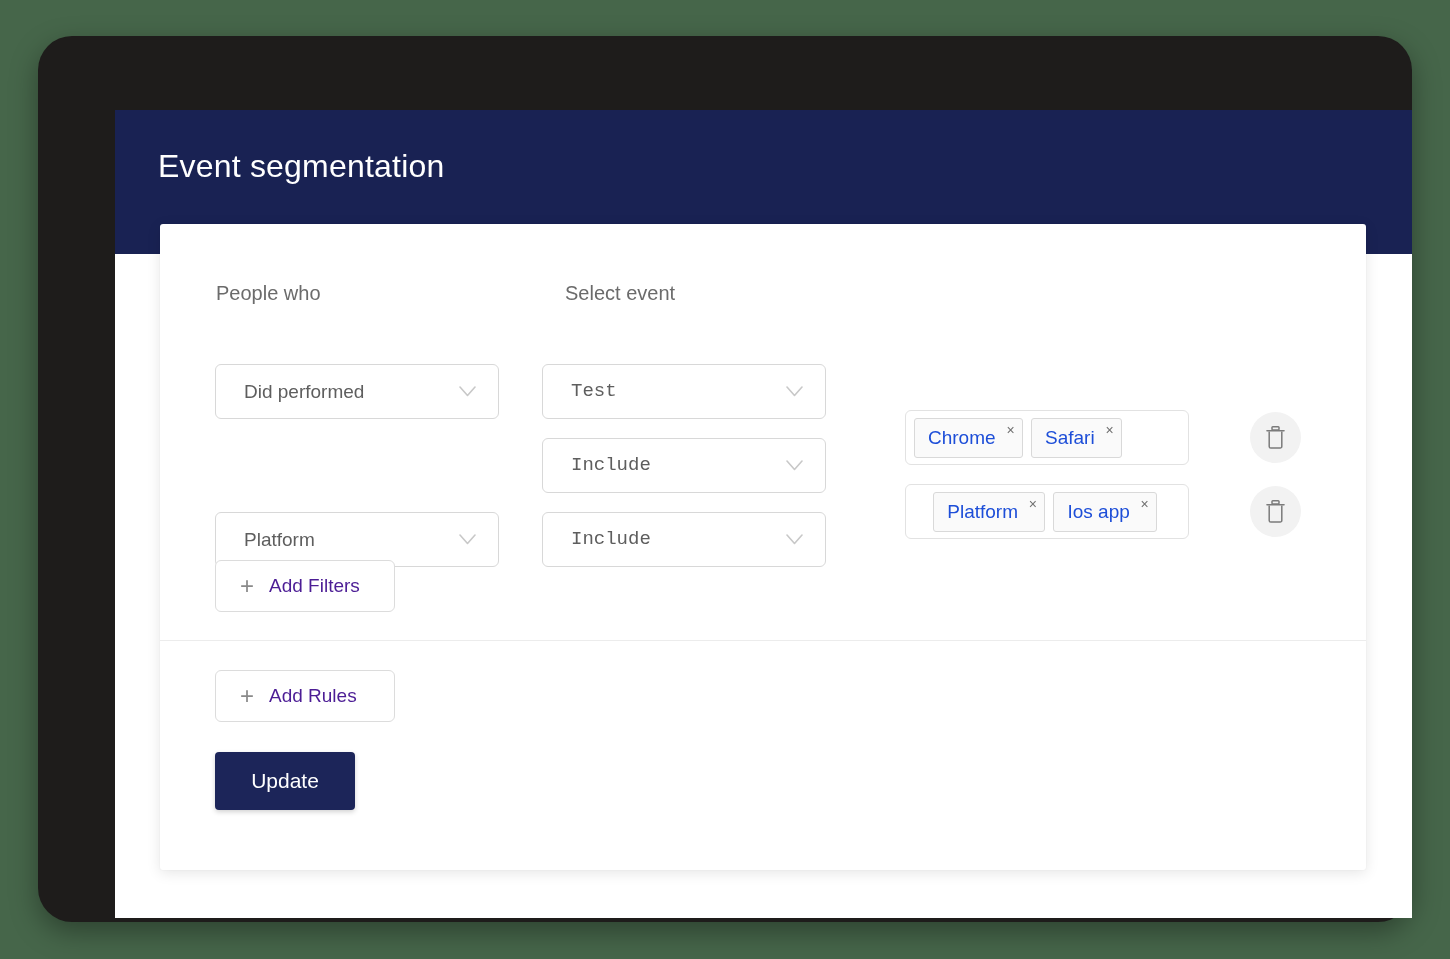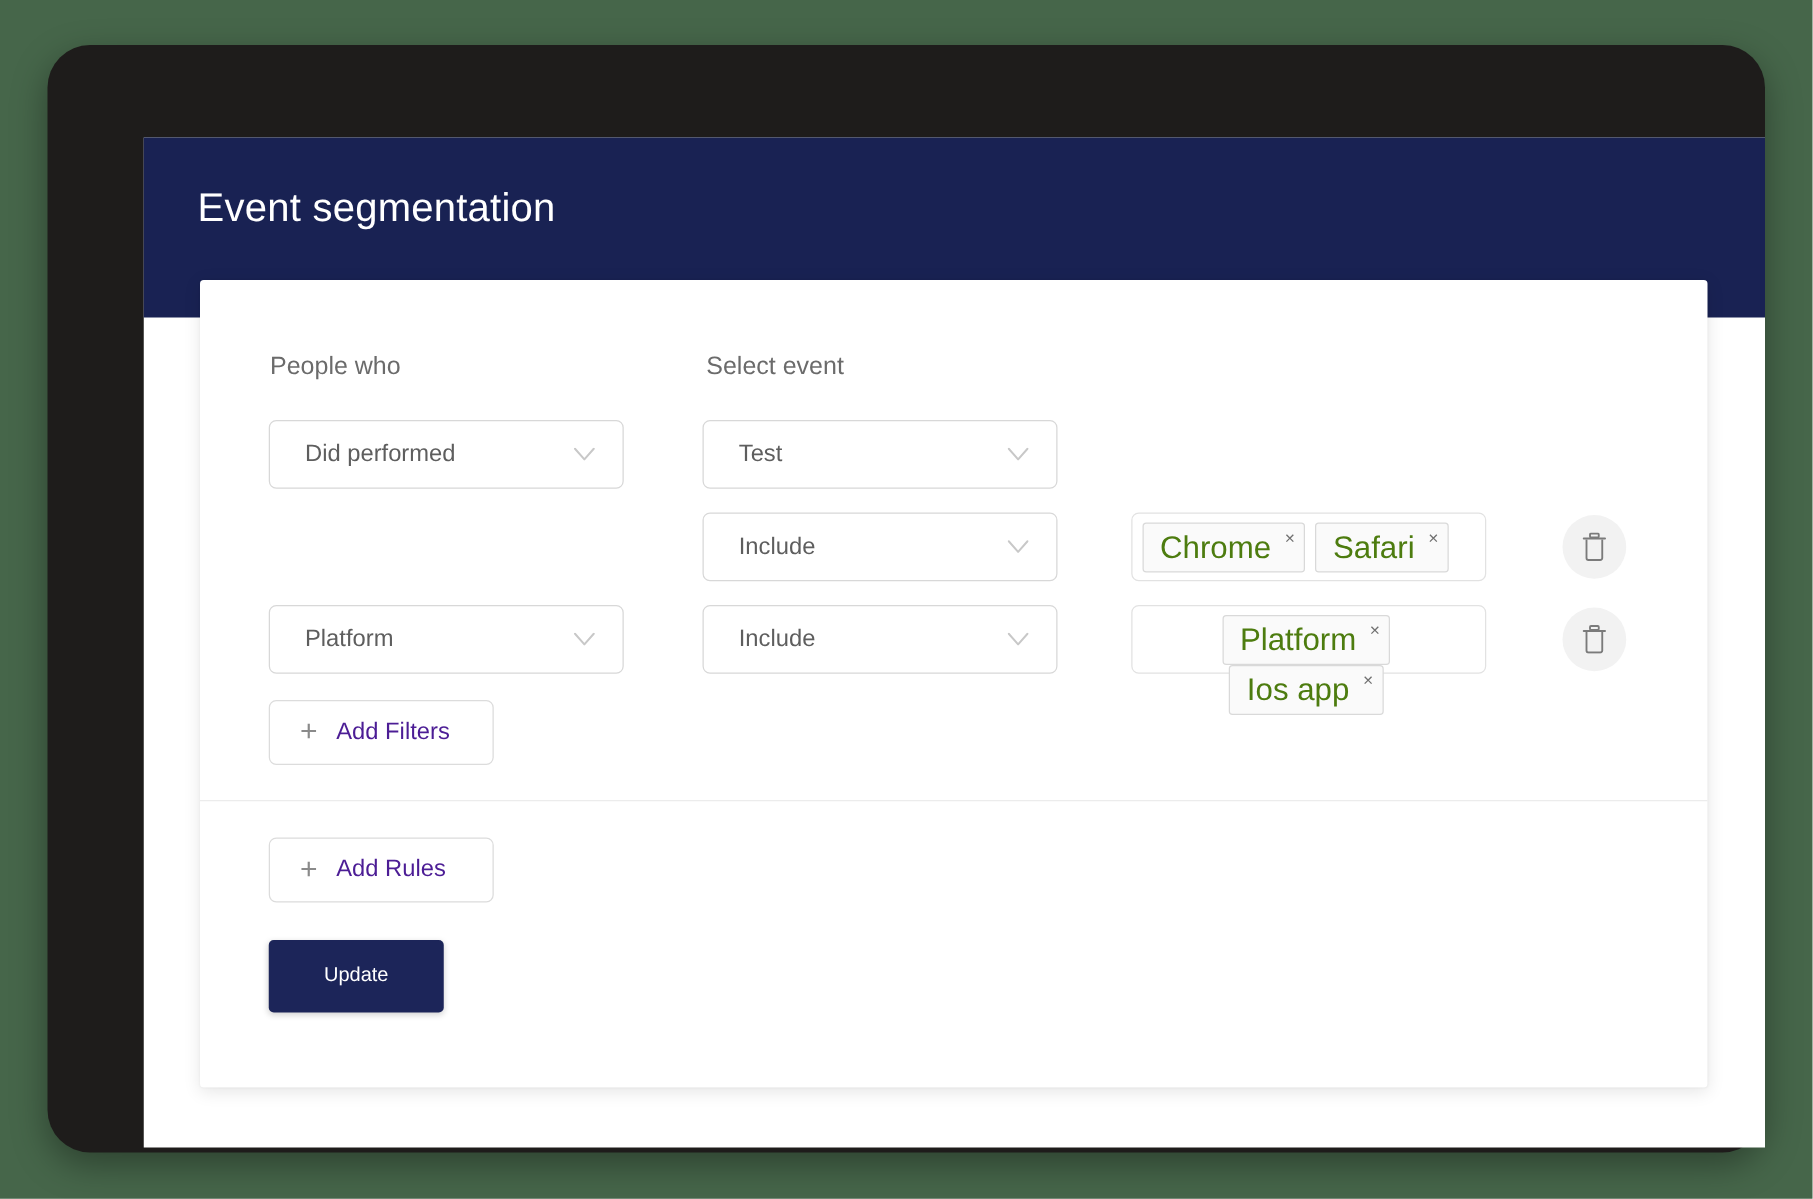--- a/index.html
+++ b/index.html
@@ -103,23 +103,24 @@
   #row-2 { top: 260px; text-align: center; }
 
   .select-box {
     position: absolute;
     height: 55px;
     box-sizing: border-box;
     border: 1px solid #d8d8d8;
     border-radius: 6px;
     background: #ffffff;
     cursor: pointer;
+    margin-top: 28px;
   }
   .select-box.col-a { left: 55px;  width: 284px; }
-  .select-box.col-b { left: 402px; width: 284px; }
+  .select-box.col-b { left: 382px; width: 284px; font-family: Liberation Mono, monospace; }
 
   .select-label {
     position: absolute;
     left: 28px;
     top: 0;
     line-height: 53px;
     font-size: 19px;
     color: #5e5e5e;
     white-space: nowrap;
   }
@@ -153,22 +154,22 @@
     background: #fafafa;
     border: 1px solid #d9d9d9;
     border-radius: 3px;
     padding: 0 26px 0 13px;
     margin-right: 4px;
     vertical-align: top;
   }
   .chip-label {
     display: inline-block;
     line-height: 38px;
-    font-size: 25px;
-    color: #4d7c0f;
+    font-size: 19px;
+    color: #1d4ed8;
     white-space: nowrap;
   }
   .chip-remove {
     position: absolute;
     right: 7px;
     top: 4px;
     font-size: 14px;
     line-height: 14px;
     color: #707070;
     cursor: pointer;
@@ -226,21 +227,21 @@
   #update-button {
     position: absolute;
     left: 55px;
     top: 528px;
     width: 140px;
     height: 58px;
     background: #1c2559;
     border: none;
     border-radius: 4px;
     color: #ffffff;
-    font-size: 16px;
+    font-size: 21px;
     font-family: "Liberation Sans", sans-serif;
     cursor: pointer;
     box-shadow: 0 2px 5px rgba(0,0,0,0.18);
   }
 </style>
 </head>
 <body>
 
 <div id="device-frame">
   <div id="device-screen"></div>

